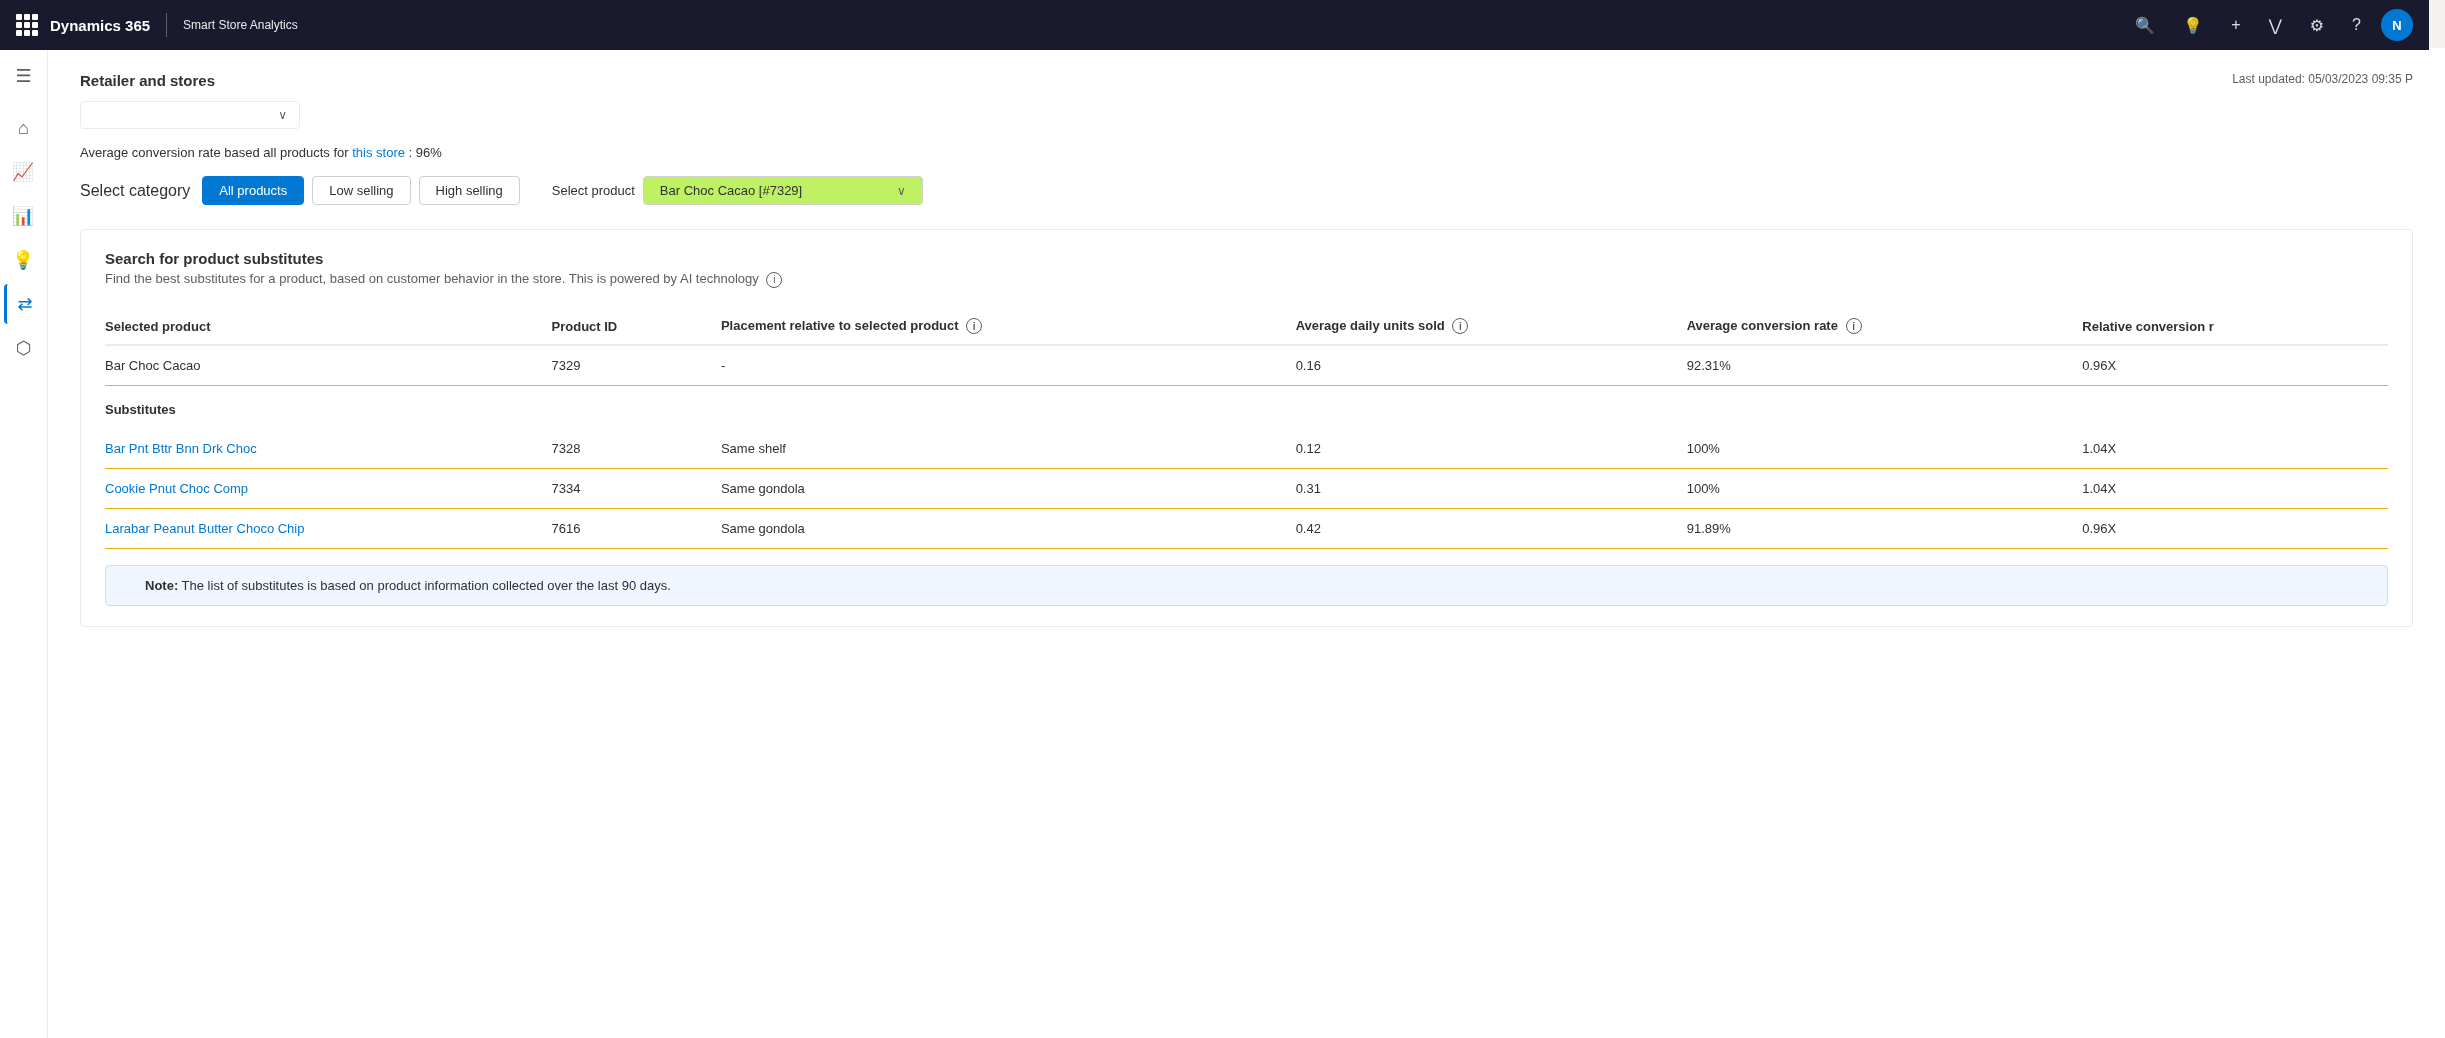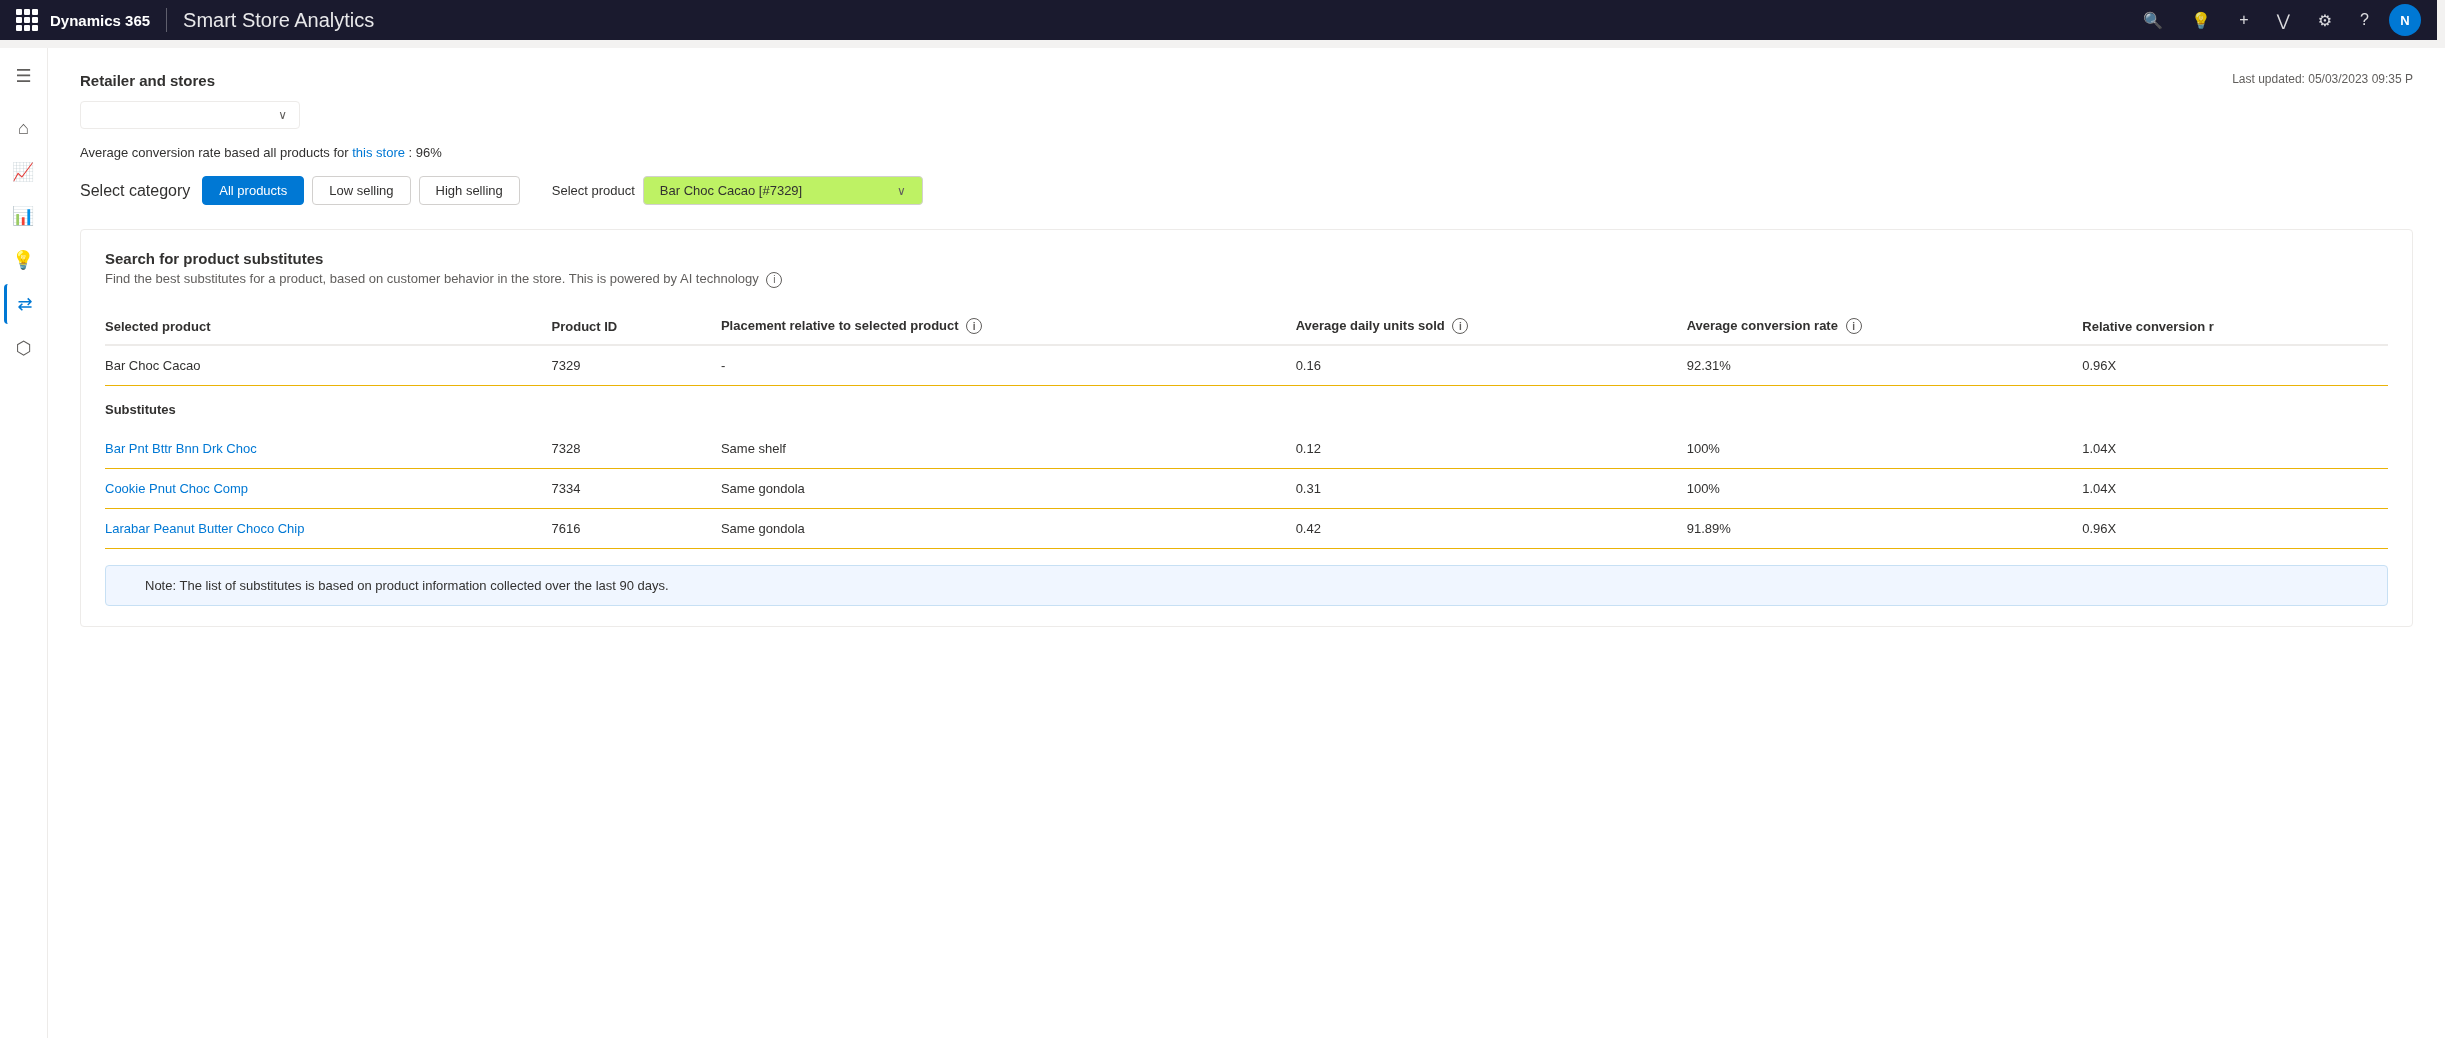--- a/index.html
+++ b/index.html
@@ -4,32 +4,32 @@
   <style>
     * { box-sizing: border-box; margin: 0; padding: 0; }
     body { font-family: 'Segoe UI', sans-serif; background: #f3f2f1; color: #323130; font-size: 14px; }
 
     
     .top-nav {
       display: flex;
       align-items: center;
       background: #1a1a2e;
       color: white;
-      height: 40px;
+      height: 50px;
       padding: 0 16px;
       gap: 12px;
       position: fixed;
-      top: 0; left: 0; right: 8px;
+      top: 0; left: 0; right: 16px;
       z-index: 100;
     }
     .nav-grid-icon { display: grid; grid-template-columns: repeat(3,6px); grid-template-rows: repeat(3,6px); gap: 2px; cursor: pointer; }
     .nav-grid-dot { width: 6px; height: 6px; background: white; border-radius: 1px; }
     .nav-brand { font-weight: 600; font-size: 15px; color: white; }
     .nav-divider { width: 1px; height: 24px; background: rgba(255,255,255,0.3); margin: 0 4px; }
-    .nav-title { font-size: 20px; color: rgba(255,255,255,0.9); }
+    .nav-title { font-size: 12px; color: rgba(255,255,255,0.9); }
     .nav-spacer { flex: 1; }
     .nav-icon { color: rgba(255,255,255,0.85); font-size: 16px; cursor: pointer; margin: 0 8px; }
     .nav-avatar {
       width: 32px; height: 32px; border-radius: 50%; background: #0078d4;
       display: flex; align-items: center; justify-content: center;
       color: white; font-weight: 600; font-size: 13px; cursor: pointer;
     }
 
     
     .side-nav {
@@ -125,21 +125,21 @@
     }
     .data-table .substitute-row td { color: #0078d4; cursor: pointer; }
     .data-table .substitute-row td:not(:first-child) { color: #323130; }
     .selected-product-row td { color: #323130; }
 
     .note-box {
       background: #f0f6ff; border: 1px solid #c7e0f4;
       border-radius: 4px; padding: 12px 16px; margin-top: 16px;
       font-size: 13px; color: #323130;
     }
-    .note-box strong { font-weight: 400; padding-left: 23px; }
+    .note-box strong { font-weight: 700; padding-left: 23px; }
 
     .header-row { display: flex; justify-content: space-between; align-items: flex-start; margin-bottom: 4px; gap: 44px; }
   </style>
 </head>
 <body>
 
 <nav class="top-nav">
   <div class="nav-grid-icon">
     <div class="nav-grid-dot"></div>
       <div class="nav-grid-dot"></div>

